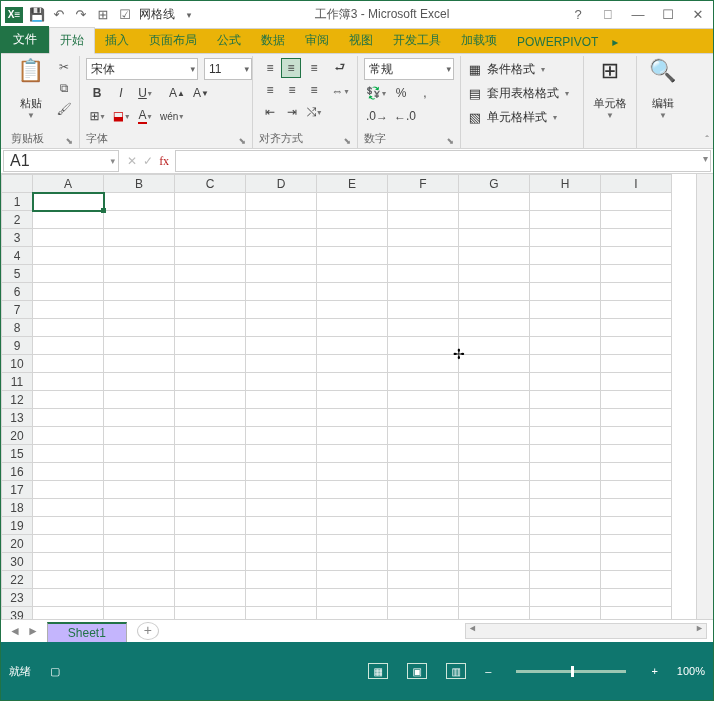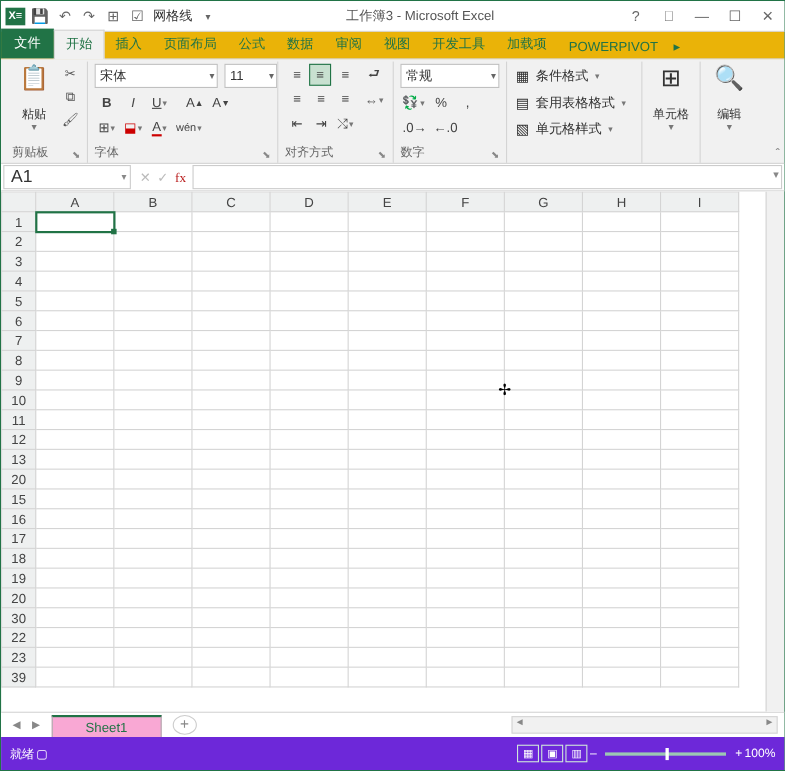--- a/index.html
+++ b/index.html
@@ -47,26 +47,26 @@
 .grid th,.grid td{border:1px solid #d4d4d4;font-weight:normal;font-size:12px;color:#444;background:#fff;height:17px;padding:0;text-align:center}
 .grid th{background:#eef0f0}
 .grid th.corner{background:#eef0f0;width:30px}
 .grid th.col{width:70px}
 .grid th.row{width:30px}
 .grid td.selected{outline:2px solid #217346;outline-offset:-1px;position:relative}
 .grid td.selected::after{content:"";position:absolute;right:-3px;bottom:-3px;width:5px;height:5px;background:#217346}
 .vscroll{width:16px;background:#f1f1f1;border-left:1px solid #d4d4d4}
 .sheetbar{height:22px;border-top:1px solid #d4d4d4;display:flex;align-items:center;background:#fff;font-size:12px}
 .sheetbar .nav{display:flex;gap:6px;padding:0 8px;color:#888}
-.sheet-tab{border:1px solid #aeaeae;border-top:2px solid #217346;border-bottom:none;padding:2px 30px;background:#f9a8d4;margin-bottom:-1px;color:#217346}
+.sheet-tab{border:1px solid #aeaeae;border-top:2px solid #217346;border-bottom:none;padding:2px 20px;background:#c4b5fd;margin-bottom:-1px;color:#217346}
 .sheet-add{width:20px;text-align:center;color:#888;font-size:14px;border:1px solid #ccc;border-radius:50%;height:16px;line-height:14px;margin-left:10px}
 .hscroll{flex:0 0 240px;height:14px;margin:0 6px 0 auto;background:#f1f1f1;border:1px solid #d4d4d4;position:relative}
 .hscroll::before{content:"◄";position:absolute;left:2px;top:-1px;font-size:9px;color:#888}
 .hscroll::after{content:"►";position:absolute;right:2px;top:-1px;font-size:9px;color:#888}
-.status{height:22px;background:#6d28d9;color:#fff;display:flex;align-items:center;font-size:11px;padding:4px 8px;gap:2px}
+.status{height:22px;background:#0f766e;color:#fff;display:flex;align-items:center;font-size:11px;padding:18px 8px;gap:19px}
 .status .sp{flex:1}
 .view-ic{width:18px;height:14px;border:1px solid #cfe6da;display:flex;align-items:center;justify-content:center;font-size:10px}
 .zoom-slider{width:110px;height:3px;background:#9cc7b3;position:relative;margin:0 6px}
 .zoom-slider::before{content:"";position:absolute;left:50%;top:-4px;width:3px;height:11px;background:#fff}
 .cursor{position:absolute;left:452px;top:172px;font-size:14px;color:#000;pointer-events:none}
 </style>
 </head>
 <body>
 
 <div class="win">

